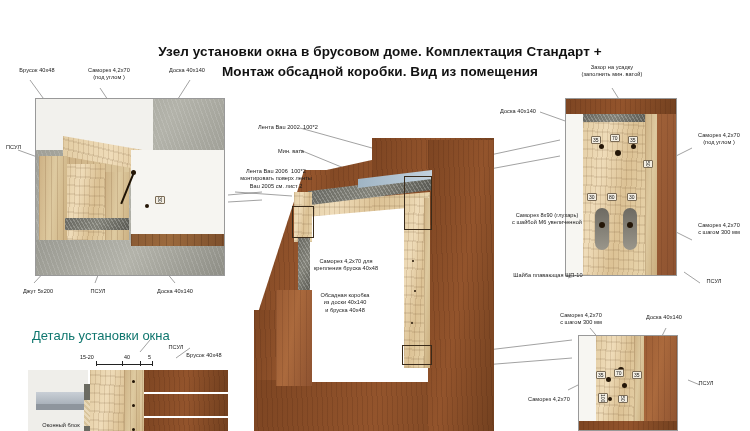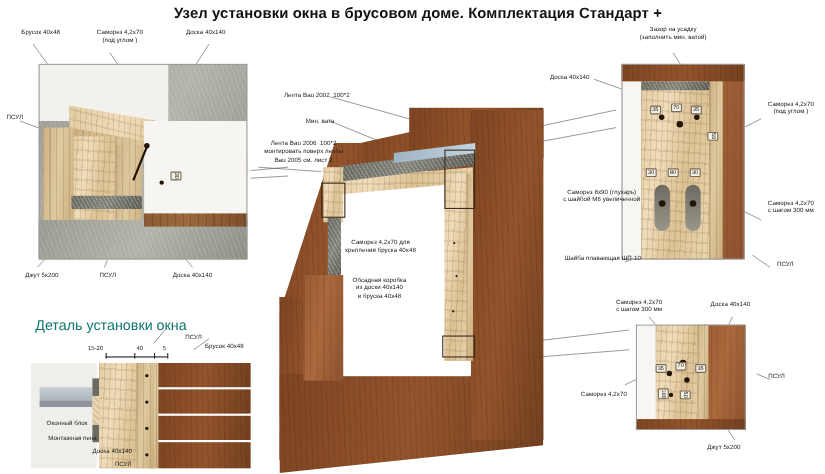--- a/index.html
+++ b/index.html
@@ -4,21 +4,21 @@
 <style>
   html,body{margin:0;padding:0;}
   body{
     width:750px;height:431px;
     background:#ffffff;
     font-family:"Liberation Sans", sans-serif;
     color:#111;
     overflow:hidden;
     position:relative;
   }
-  .root{position:relative;width:750px;height:343px;}
+  .root{position:relative;width:750px;height:343px;margin-top:40px;}
 
   
   .title{
     position:absolute;left:150px;top:2px;width:460px;
     text-align:center;font-size:13.5px;font-weight:bold;line-height:1.45;
     color:#111;letter-spacing:.1px;
   }
   .subtitle-detail{
     position:absolute;left:32px;top:288px;
     font-size:13px;font-weight:normal;color:#0f766e;
@@ -106,20 +106,21 @@
   .dimline{position:absolute;background:#222;height:1px;}
   .dimtxt{position:absolute;font-size:5.4px;color:#111;white-space:nowrap;}
 </style>
 </head>
 <body>
 
 <div class="root">
 
   <div class="title">
     <div>Узел установки окна в брусовом доме. Комплектация Стандарт +</div>
+    <div>Монтаж обсадной коробки. Вид из помещения</div>
   </div>
 
   <svg class="leaders" viewBox="0 0 750 431">
     <g stroke="#444" stroke-width="0.5" fill="none">
 
       <path d="M30,40 L46,62"></path>
       <path d="M100,48 L112,66"></path>
       <path d="M190,40 L176,62"></path>
       <path d="M18,110 L40,118"></path>
       <path d="M34,243 L48,228"></path>

